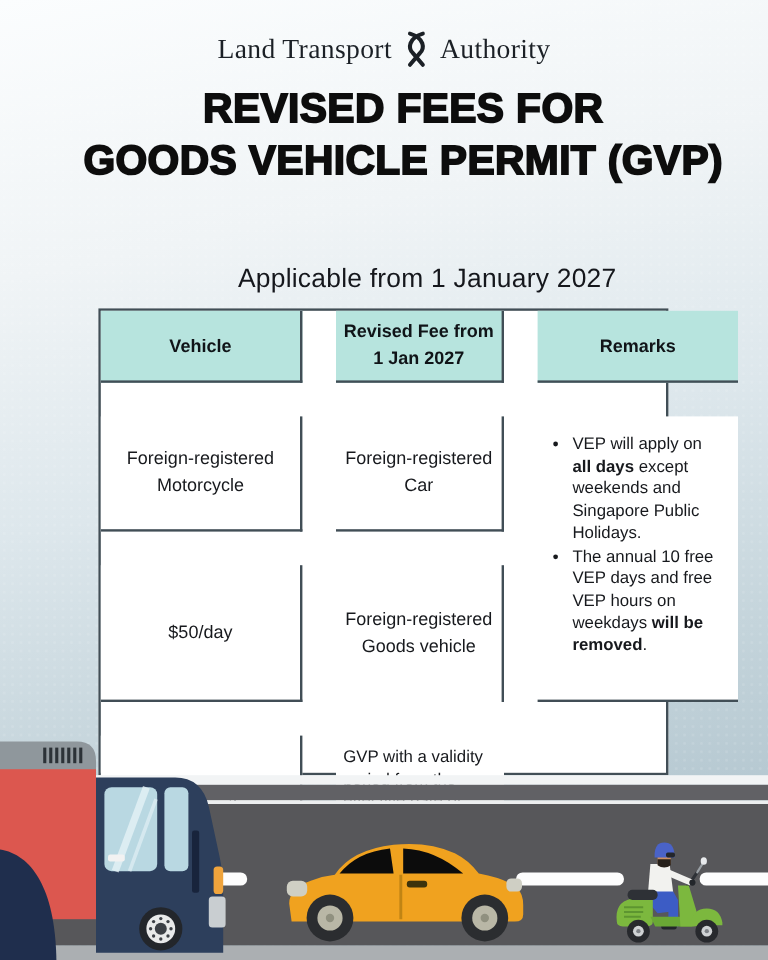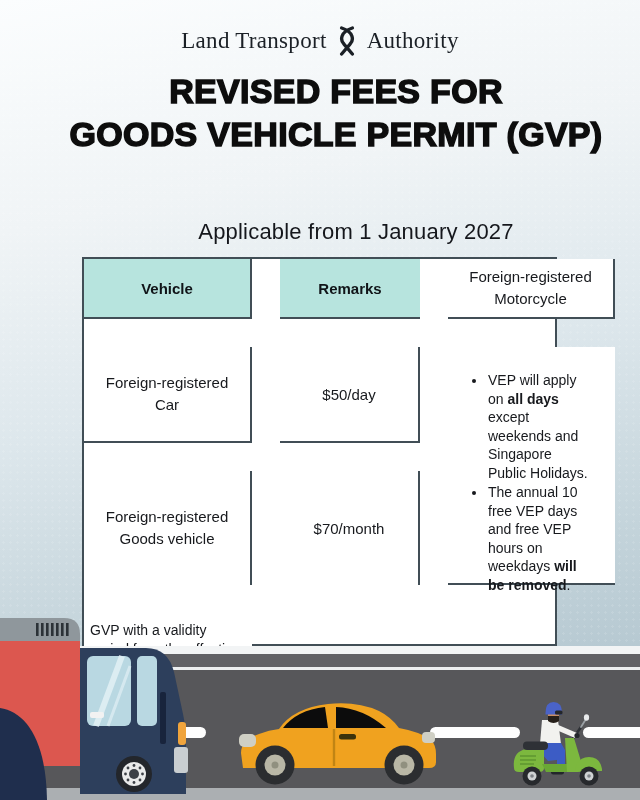--- a/index.html
+++ b/index.html
@@ -39,21 +39,21 @@
   .cell{box-sizing:border-box;border-right:2px solid #414e56;border-bottom:2px solid #414e56;
     display:flex;align-items:center;justify-content:center;text-align:center;
     font-size:15px;color:#17191d;background:#fff;padding:4px;}
   .cell.last-col{border-right:none;}
   .cell.last-row{border-bottom:none;}
   .cell.th{background:#b7e4de;font-weight:700;font-size:15px;color:#101418;}
   .pre{white-space:pre-line;line-height:1.45;}
   .remarks-cell{align-items:flex-start;justify-content:flex-start;text-align:left;
     padding:8px 6px 4px 6px;font-size:14px;line-height:18.5px;}
   .remarks-cell.vep{grid-column:3;grid-row:2/4;}
-  .remarks-list{margin:16px;padding-left:17px;list-style:disc;}
+  .remarks-list{margin:5px;padding-left:17px;list-style:disc;}
   .remarks-list li{margin:0 0 1px 0;padding-left:1px;}
   .gvp-text{padding-top:0;}
   
   .road{position:absolute;left:0;top:646px;width:640px;height:154px;z-index:4;}
   .road-white-top{height:8px;background:#f2f4f5;}
   .road-band{height:13px;background:#616165;}
   .road-thin-line{height:3px;background:#eceeef;}
   .road-asphalt{height:118px;background:#57575a;}
   .road-bottom-strip{height:12px;background:#abafb2;}
   .lane-dash{position:absolute;top:727px;height:11px;border-radius:6px;background:#fdfdfd;z-index:5;}
@@ -83,20 +83,22 @@
 
   <h1 class="title">
     <span class="title-line">REVISED FEES FOR</span>
     <span class="title-line">GOODS VEHICLE PERMIT (GVP)</span>
   </h1>
 
   <div class="subtitle">Applicable from 1 January 2027</div>
 
   <div class="fee-table">
     <div class="cell th">Vehicle</div>
+    <div class="cell th pre">Revised Fee from
+1 Jan 2027</div>
     <div class="cell th last-col">Remarks</div>
 
     <div class="cell pre">Foreign-registered
 Motorcycle</div>
 
     <div class="cell last-col remarks-cell vep">
       <ul class="remarks-list">
           <li><span>VEP will apply on </span><span style="font-weight: 700;">all days</span><span> except weekends and Singapore Public Holidays.</span></li>
           <li><span>The annual 10 free VEP days and free VEP hours on weekdays </span><span style="font-weight: 700;">will be removed</span><span>.</span></li>
         </ul>

